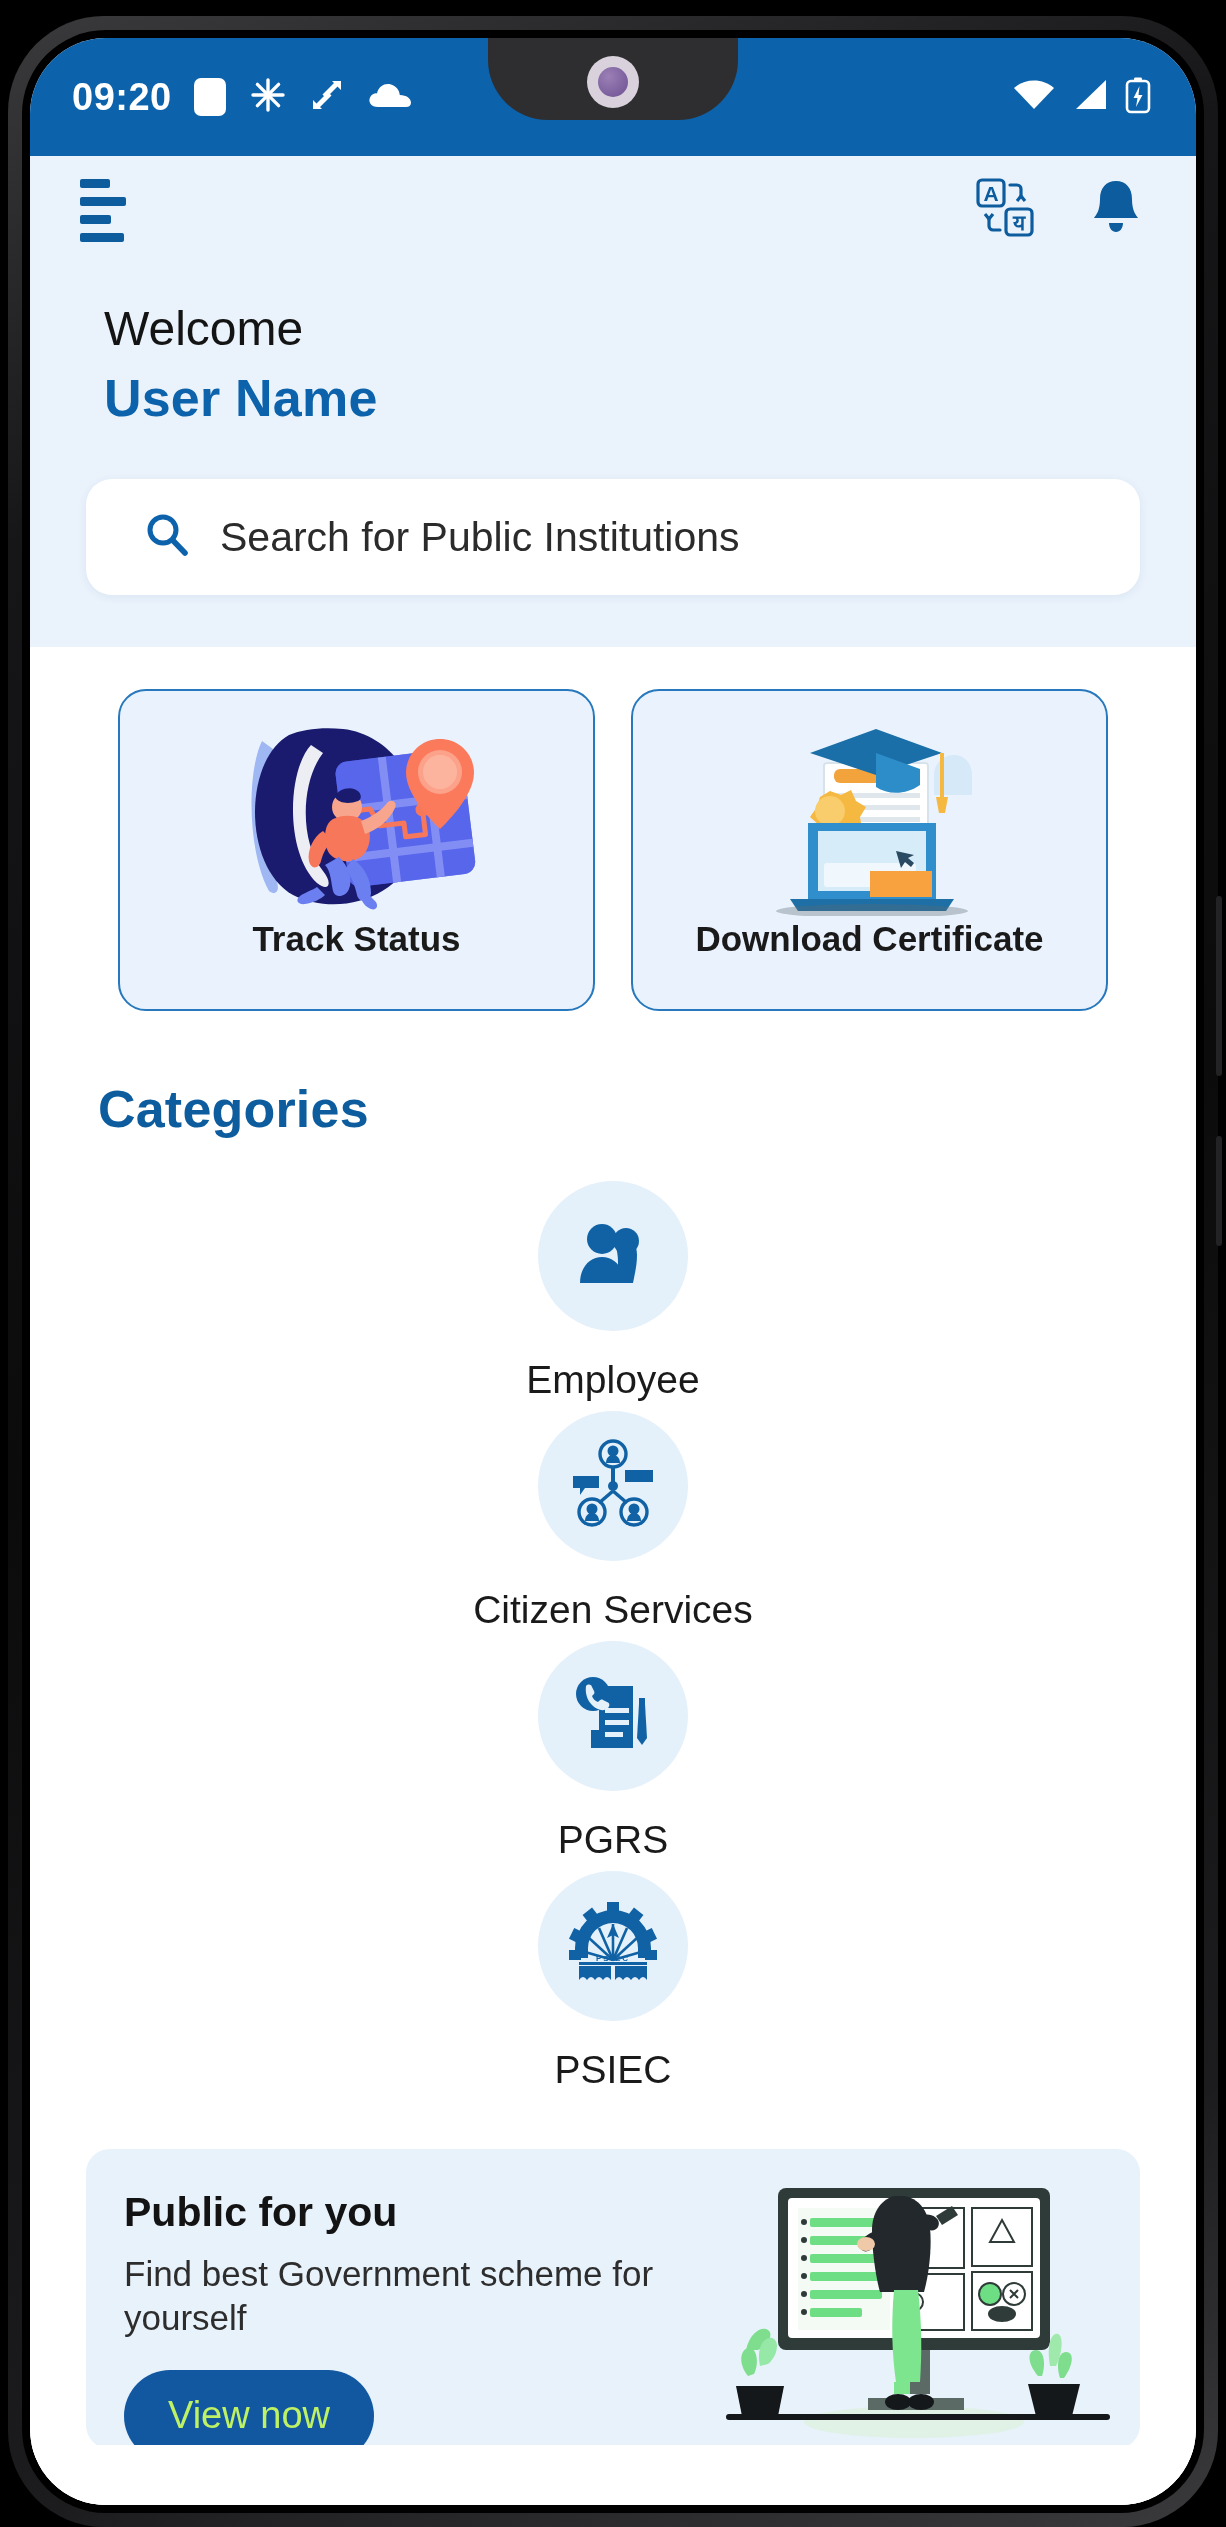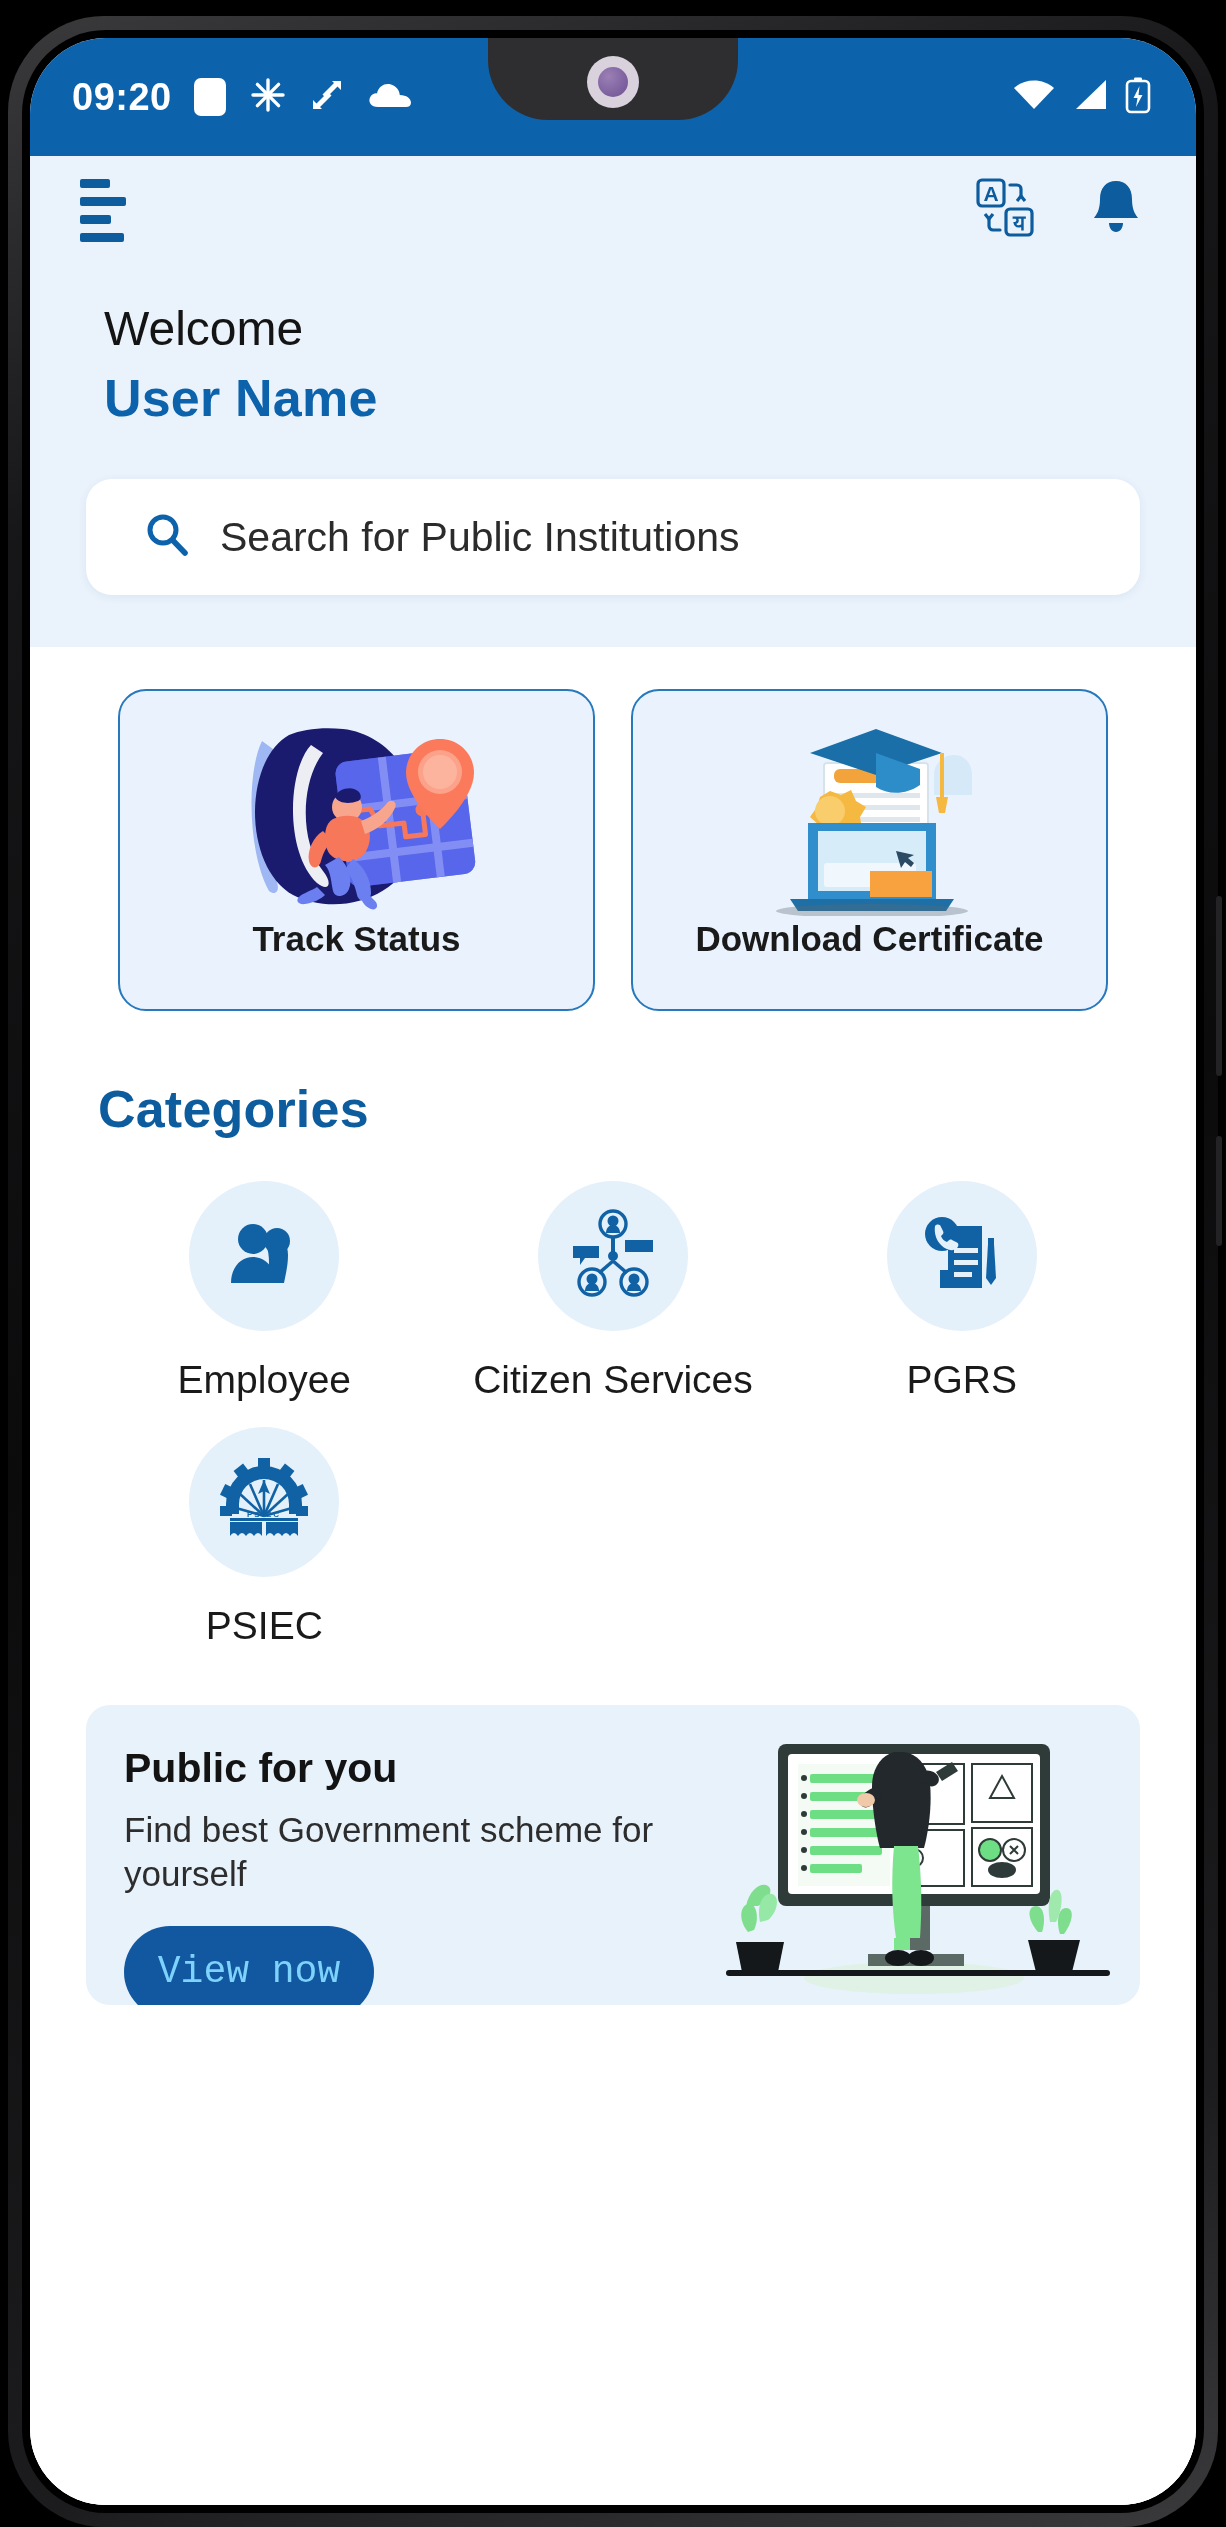--- a/index.html
+++ b/index.html
@@ -147,23 +147,23 @@
   .quick-card-art { height: 212px; display:flex; align-items:center; justify-content:center; }
   .quick-card-label { font-size: 35px; color: #1a1a1a; font-weight: 600; }
 
   
   #categories-heading {
     font-size: 52px; color: #0d5c9e; font-weight: 700;
     padding: 56px 0 0 68px; letter-spacing: .2px; margin-top: 12px;
   }
   #category-grid {
     display: grid;
-    grid-template-columns: repeat(3, 1fr);
+    grid-template-columns: repeat(1, 1fr);
     padding: 42px 60px 0 60px;
-    row-gap: 24px;
+    row-gap: 8px;
   }
   .category-item {
     display: flex; flex-direction: column; align-items: center;
     cursor: pointer;
   }
   .category-icon-circle {
     width: 150px; height: 150px;
     border-radius: 50%;
     background: #e4f1fb;
     display: flex; align-items: center; justify-content: center;
@@ -186,25 +186,24 @@
   }
   #schemes-text { padding: 40px 0 0 38px; width: 600px; }
   #schemes-title { font-size: 41px; font-weight: 700; color: #131313; }
   #schemes-subtitle { font-size: 35px; color: #2d2d2d; margin-top: 16px; line-height: 1.25; }
   #view-now-button {
     margin-top: 30px;
     display: inline-flex; align-items: center; justify-content: center;
     height: 92px; width: 250px;
     background: #1158a0;
     border-radius: 46px;
-    color: #7dd3fc;
+    color: #bef264;
     font-size: 38px;
     font-weight: 500;
     cursor: pointer;
-    font-family: Liberation Mono, monospace;
   }
   #schemes-art { position: absolute; right: 22px; bottom: 0; }
 
   
   #bottom-strip { position:absolute; left:0; right:0; bottom:0; height: 60px; background:#ffffff; }
 </style>
 </head>
 <body>
 
 <div id="phone-frame">

